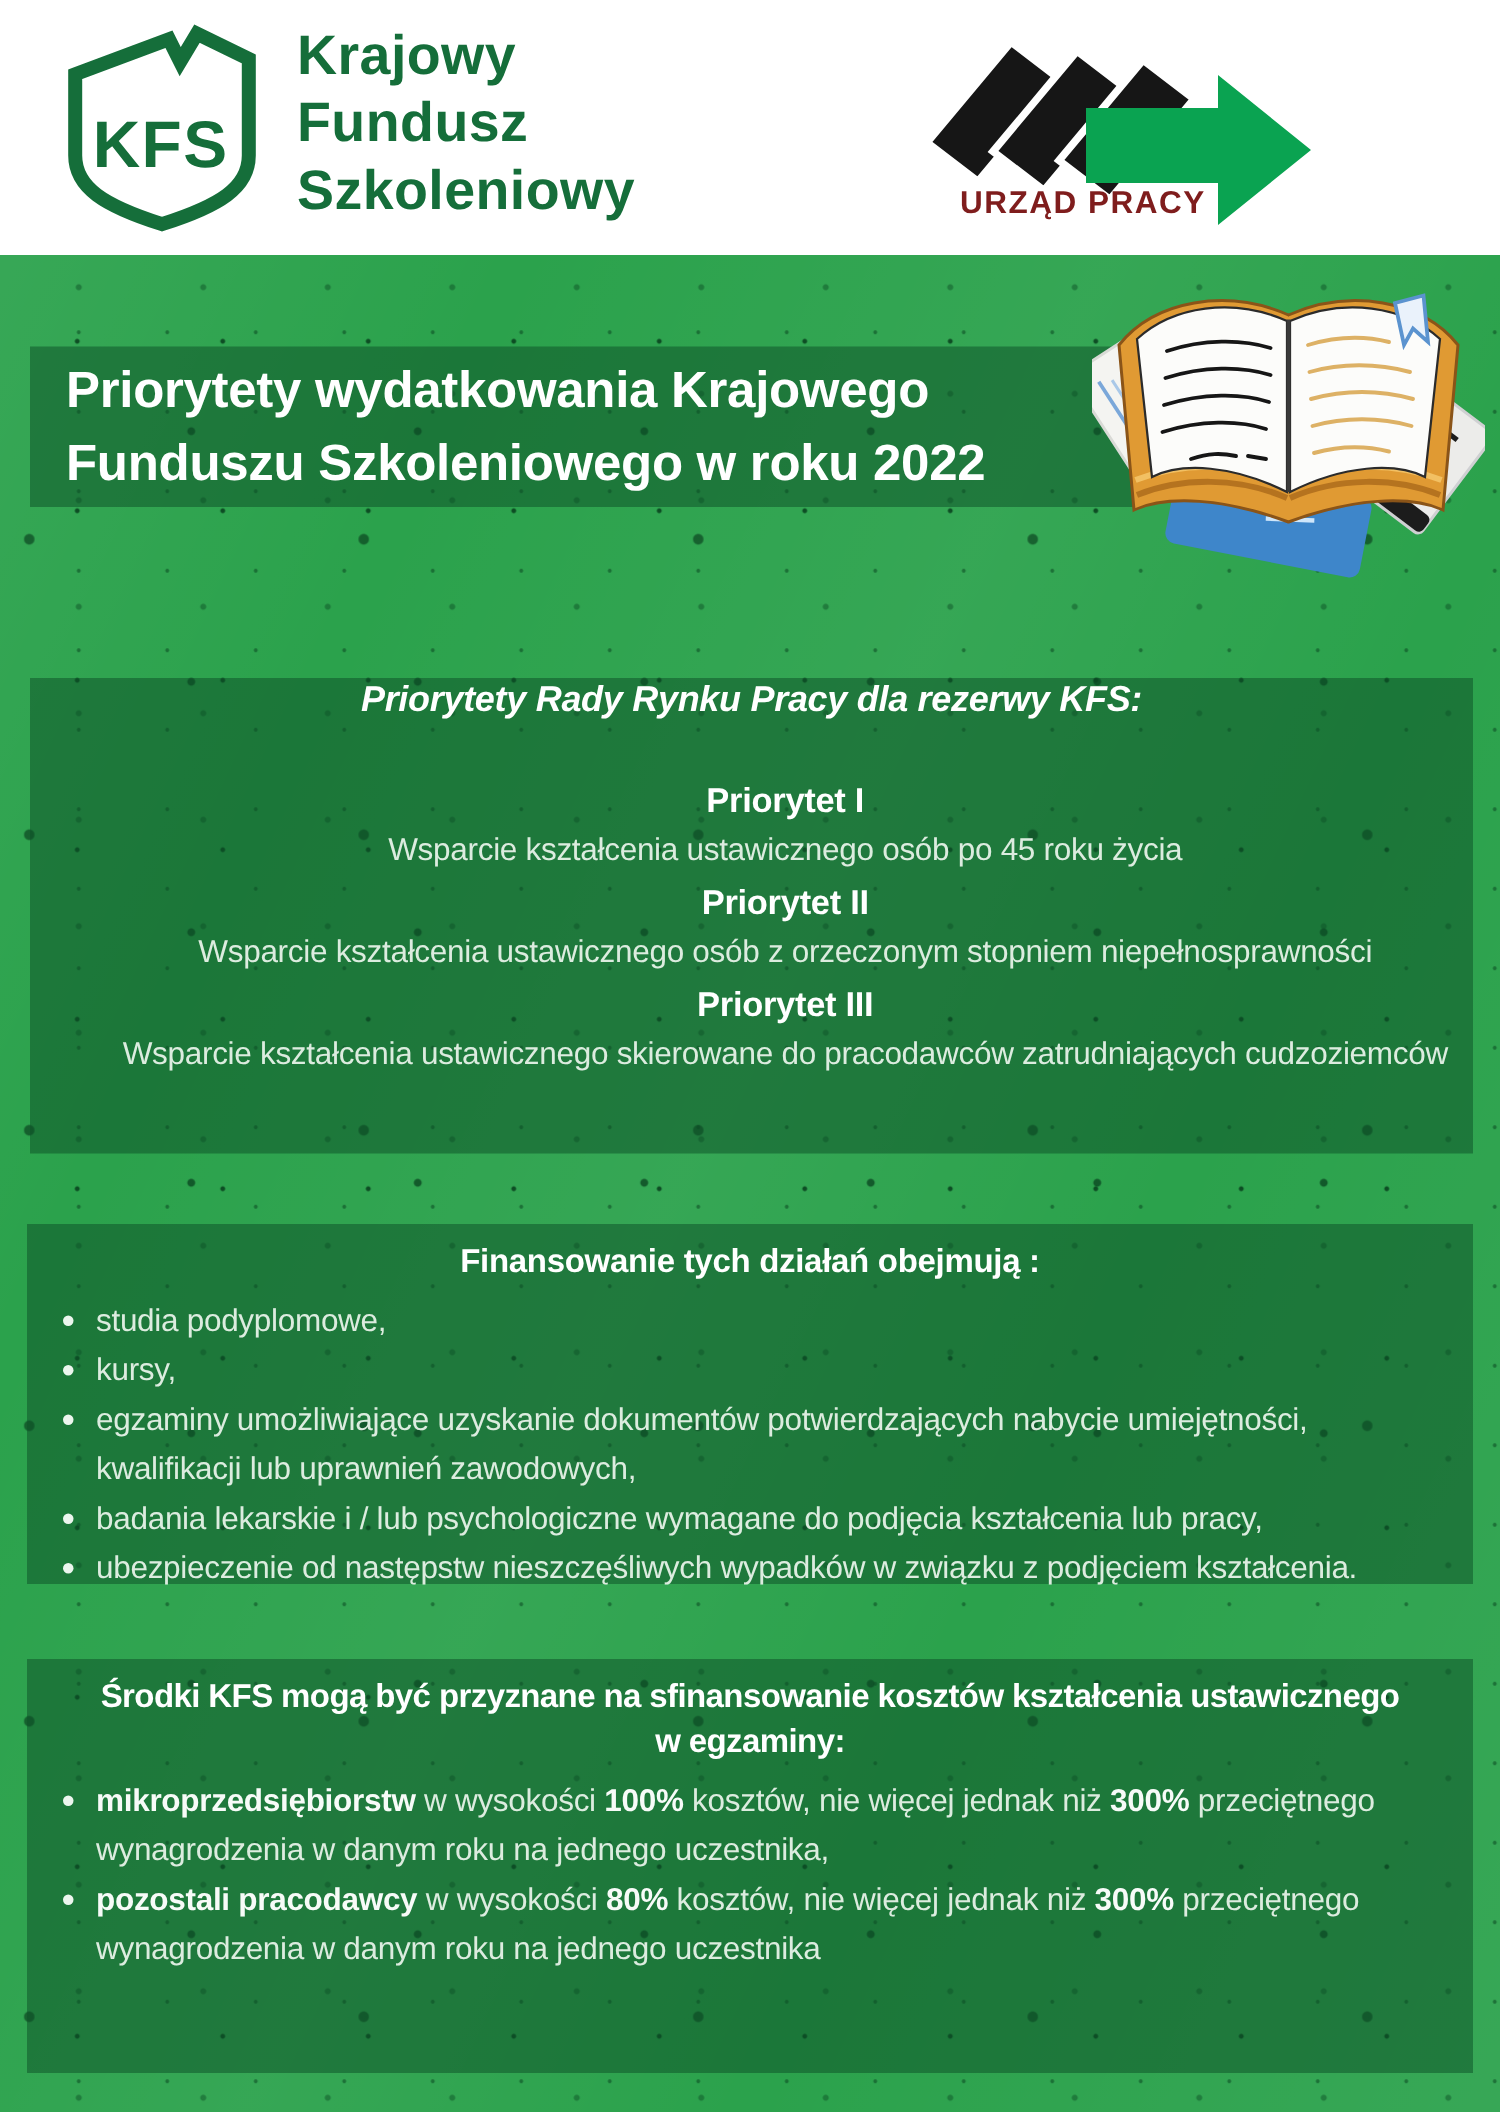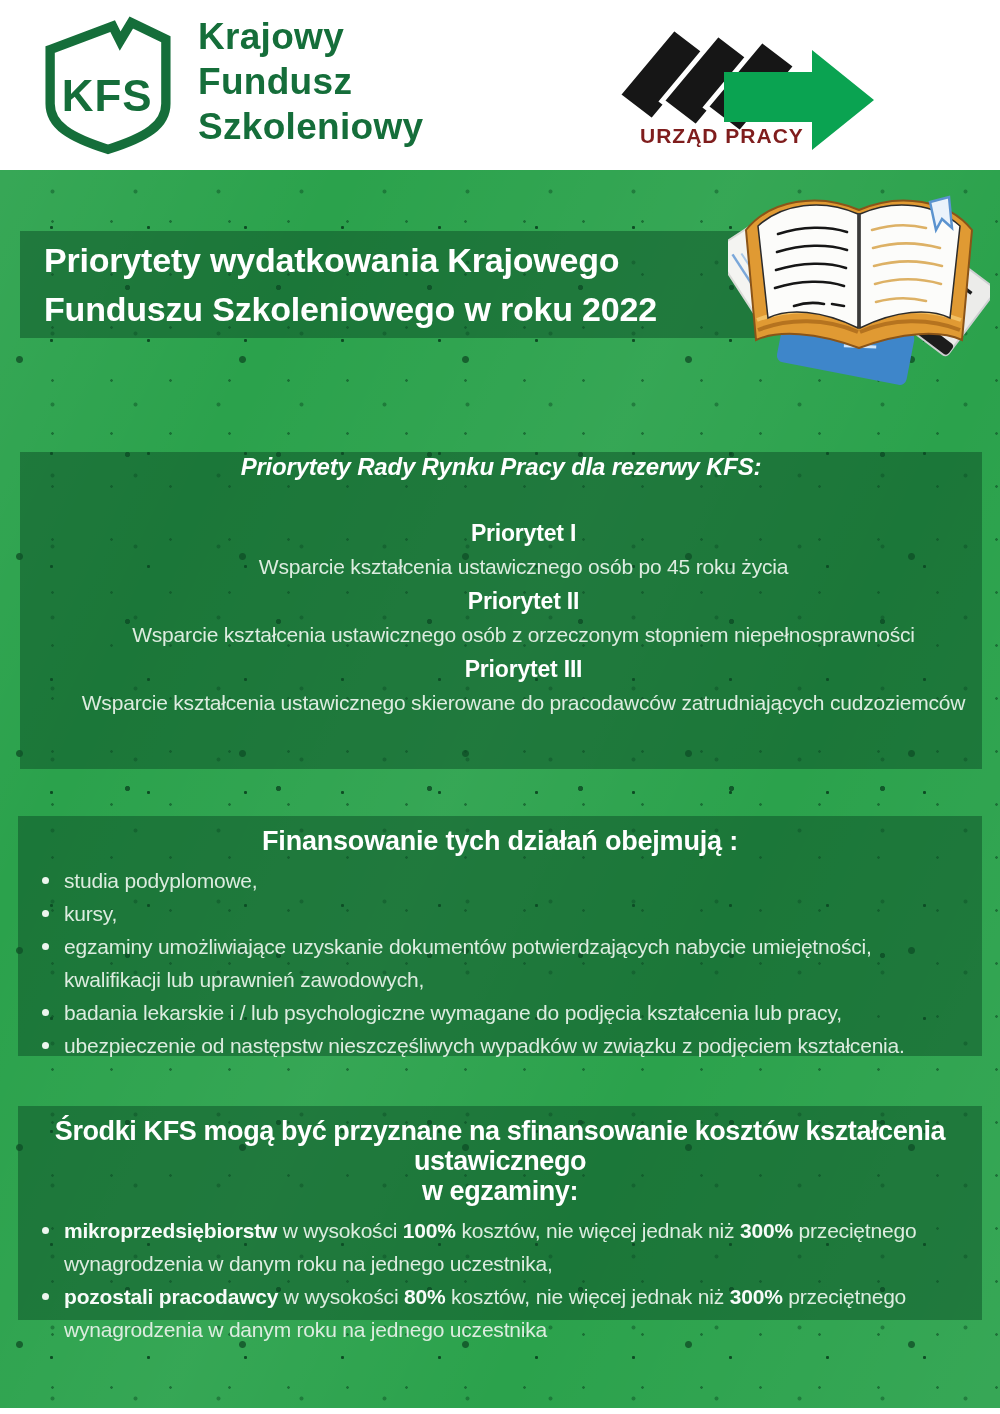--- a/index.html
+++ b/index.html
@@ -30,30 +30,30 @@
   }
 
   
   .overlay{background:rgba(14,80,40,.52);}
   .title-banner{position:absolute;left:20px;top:67px;width:737px;height:107px;z-index:1;
     color:#fff;font-weight:700;font-size:34px;line-height:49px;padding-left:24px;box-sizing:border-box;
     display:flex;flex-direction:column;justify-content:center;letter-spacing:-.2px;}
   .book-art{position:absolute;left:728px;top:16px;width:262px;height:212px;z-index:2;}
 
   .panel{position:absolute;left:18px;width:964px;box-sizing:border-box;color:#e3efe5;letter-spacing:-.2px;z-index:1;}
-  .panel h2{margin:0;color:#ffffff;font-size:27px;line-height:30px;text-align:center;font-weight:700;}
+  .panel h2{margin:0;color:#ffffff;font-size:22px;line-height:30px;text-align:center;font-weight:700;}
   .panel-priorities{left:20px;top:288px;width:962px;height:317px;text-align:center;}
   .panel-priorities h2{font-style:italic;font-size:24px;}
   .pri-list{margin-top:34px;padding-left:45px;}
   .pri-title{font-weight:700;color:#fff;font-size:23px;line-height:34px;}
   .pri-desc{font-size:21px;line-height:34px;color:#dcecdf;}
 
   .panel-financing{top:652px;height:240px;}
   .panel-financing h2{padding-top:10px;}
-  .panel-funds{top:942px;height:214px;}
+  .panel-funds{top:942px;height:276px;}
   .panel-funds h2{padding-top:10px;letter-spacing:-.4px;}
 
   ul.bullets{list-style:none;margin:8px 0 0 0;padding:0 14px 0 20px;}
   ul.bullets li{position:relative;padding-left:26px;font-size:21px;line-height:33px;color:#dcecdf;}
   ul.bullets li::before{content:"";position:absolute;left:4px;top:13px;width:7px;height:7px;border-radius:50%;background:#ecf6ee;}
   ul.bullets li b{color:#f7fbf8;font-weight:700;}
 </style>
 </head>
 <body>
 

